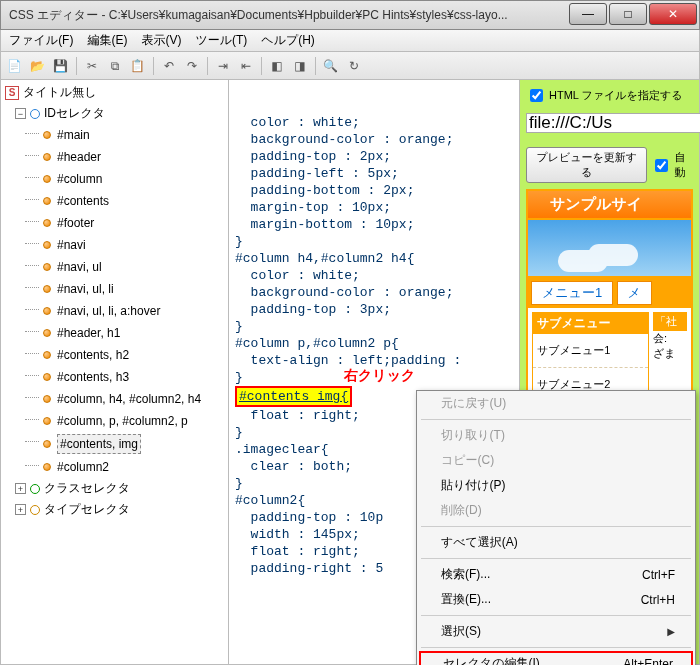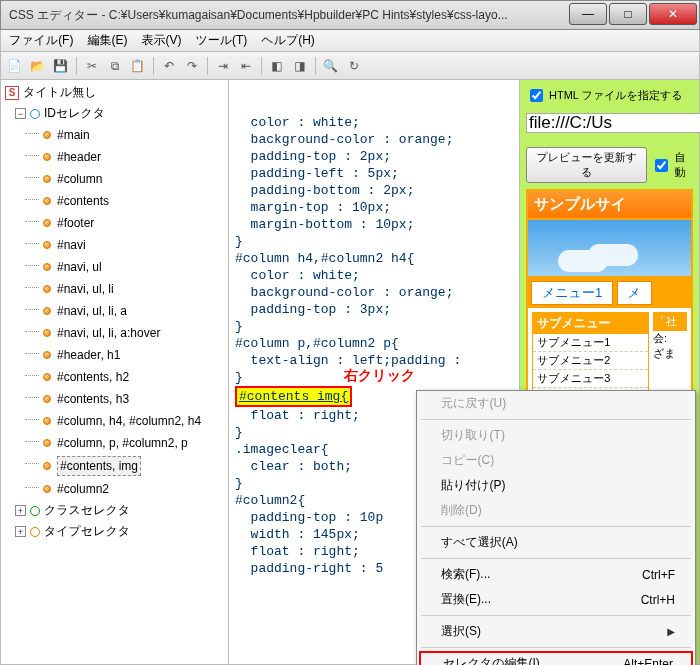--- a/index.html
+++ b/index.html
@@ -185,21 +185,21 @@
   .preview {
     border: 2px solid orange;
     background: #fff;
     margin-top: 4px;
     height: 210px;
     overflow: hidden;
   }
   .preview .banner {
     background: linear-gradient(#ff9a2e,#ff7a00);
     color: #fff; font-weight: bold; font-size: 15px;
-    padding: 4px 6px;
+    padding: 4px 22px;
   }
   .preview .skyimg {
     height: 60px;
     background: linear-gradient(#4aa3e8,#9fd3f5);
     border-top: 2px solid orange;
     border-bottom: 2px solid orange;
     position: relative;
   }
   .preview .skyimg::after {
     content: ""; position: absolute;
@@ -221,21 +221,21 @@
   }
   .preview .cols { display: flex; padding: 4px; gap: 4px; }
   .preview .subbox {
     flex: 1; border: 1px solid orange;
   }
   .preview .subbox .hd {
     background: orange; color: #fff; font-size: 12px;
     padding: 2px 4px; font-weight: bold;
   }
   .preview .subbox .it {
-    font-size: 11px; padding: 1px 4px;
+    font-size: 11px; padding: 9px 4px;
     border-bottom: 1px dashed #dca;
   }
   .preview .rcol { width: 34px; font-size: 11px; }
   .preview .rcol .hd2 { background: orange; color:#fff; padding:2px; }
   
   .ctxmenu {
     position: absolute;
     left: 416px; top: 390px;
     width: 280px;
     background: #f5f5f5;
@@ -348,25 +348,20 @@
           </div>
           <div class="tree-item">
             <span class="dashline"></span>
             <span class="dot"></span>
             <span class="lbl">#navi, ul</span>
           </div>
           <div class="tree-item">
             <span class="dashline"></span>
             <span class="dot"></span>
             <span class="lbl">#navi, ul, li</span>
-          </div>
-          <div class="tree-item">
-            <span class="dashline"></span>
-            <span class="dot"></span>
-            <span class="lbl">#navi, ul, li, a</span>
           </div>
           <div class="tree-item">
             <span class="dashline"></span>
             <span class="dot"></span>
             <span class="lbl">#navi, ul, li, a:hover</span>
           </div>
           <div class="tree-item">
             <span class="dashline"></span>
             <span class="dot"></span>
             <span class="lbl">#header, h1</span>

